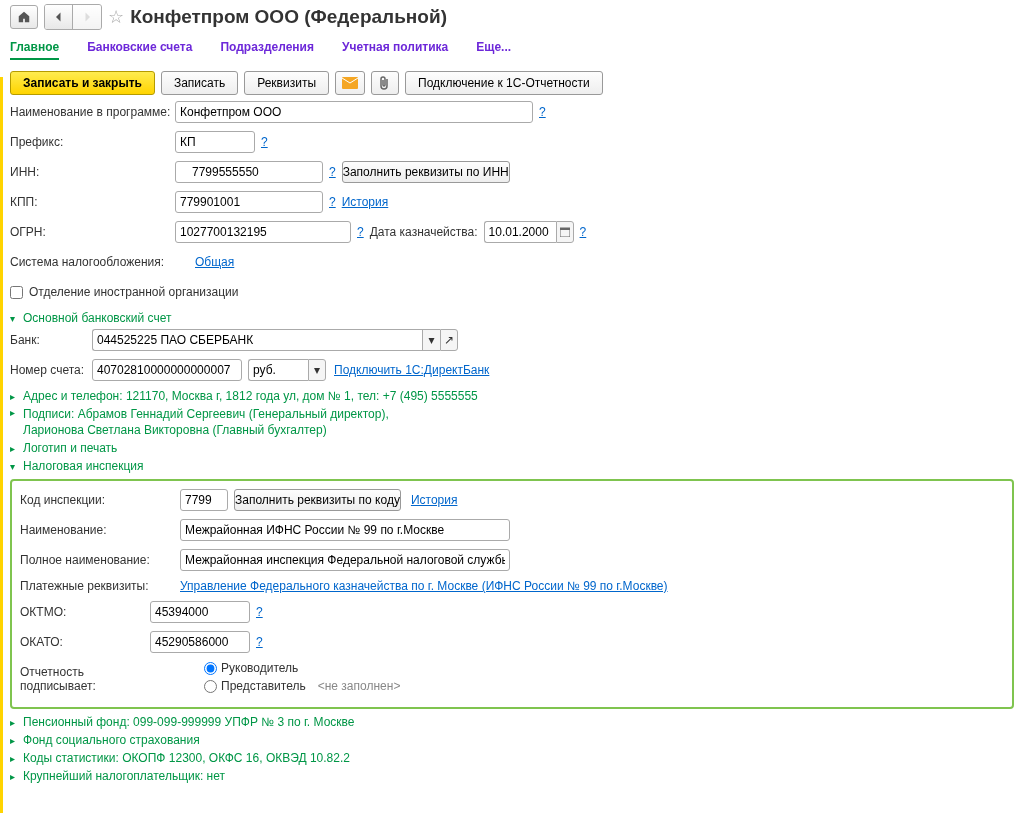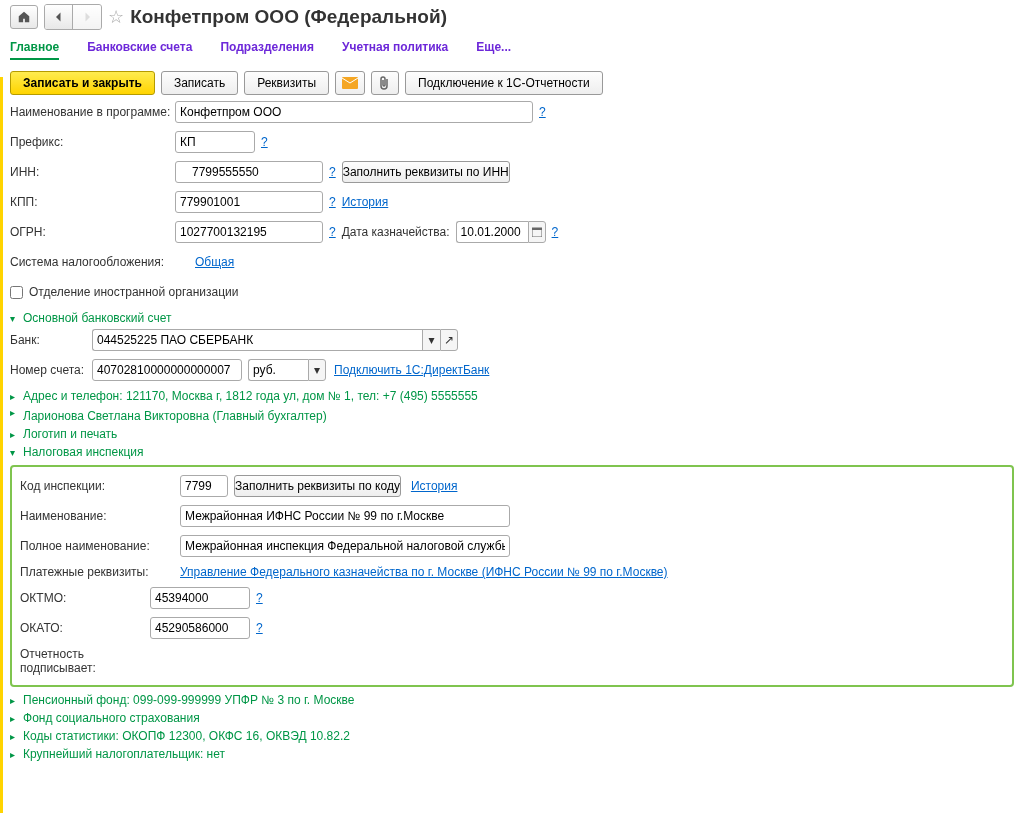--- a/index.html
+++ b/index.html
@@ -115,21 +115,21 @@
       <button class="btn btn-sm">Заполнить реквизиты по ИНН</button>
     </div>
     <div class="row">
       <span class="lbl">КПП:</span>
       <input class="inp" style="width: 148px;" value="779901001">
       <span class="help">?</span>
       <span class="link-blue">История</span>
     </div>
     <div class="row">
       <span class="lbl">ОГРН:</span>
-      <input class="inp" style="width: 148px;" value="1027700132195">
+      <input class="inp" style="width: 176px;" value="1027700132195">
       <span class="help">?</span>
       <span style="margin-right:6px;">Дата казначейства:</span>
       <div class="combo">
         <input class="inp" style="width: 72px;" value="10.01.2000">
         <div class="combo-btn right">
           <svg width="10" height="10" viewBox="0 0 10 10" fill="#666">
               <rect x="0" y="1" width="10" height="9" fill="none" stroke="#666"></rect>
               <rect x="0" y="1" width="10" height="2"></rect>
             </svg>
         </div>
@@ -167,20 +167,21 @@
       <span class="link-blue" style="margin-left:8px">Подключить 1С:ДиректБанк</span>
     </div>
 
     <div class="collapsible">
       <span class="link-chev">▸</span>
       <span class="collapsible-label">Адрес и телефон: 121170, Москва г, 1812 года ул, дом № 1, тел: +7 (495) 5555555</span>
     </div>
     <div class="collapsible" style="align-items:flex-start;">
       <span class="link-chev">▸</span>
       <div>
+        <div class="collapsible-label">Подписи: Абрамов Геннадий Сергеевич (Генеральный директор),</div>
         <div class="collapsible-label" style="margin-top:2px">Ларионова Светлана Викторовна (Главный бухгалтер)</div>
       </div>
     </div>
     <div class="collapsible">
       <span class="link-chev">▸</span>
       <span class="collapsible-label">Логотип и печать</span>
     </div>
     <div class="collapsible">
       <span class="link-chev">▾</span>
       <span class="collapsible-label">Налоговая инспекция</span>
@@ -210,20 +211,31 @@
         <input class="inp" style="width: 100px;" value="45394000">
         <span class="help">?</span>
       </div>
       <div class="sub-row">
         <span class="sub-lbl" style="width:130px">ОКАТО:</span>
         <input class="inp" style="width: 100px;" value="45290586000">
         <span class="help">?</span>
       </div>
       <div class="sub-row" style="margin-bottom:2px;gap:44px;">
         <span class="sub-lbl" style="width:140px">Отчетность подписывает:</span>
+        <div>
+          <div class="radio-row">
+            <input type="radio" name="signer" checked="" style="">
+            <span>Руководитель</span>
+          </div>
+          <div class="radio-row">
+            <input type="radio" name="signer" style="">
+            <span>Представитель</span>
+            <span class="not-filled" style="margin-left:8px">&lt;не заполнен&gt;</span>
+          </div>
+        </div>
       </div>
     </div>
 
     <div class="collapsible">
       <span class="link-chev">▸</span>
       <span class="collapsible-label">Пенсионный фонд: 099-099-999999 УПФР № 3 по г. Москве</span>
     </div>
     <div class="collapsible">
       <span class="link-chev">▸</span>
       <span class="collapsible-label">Фонд социального страхования</span>

